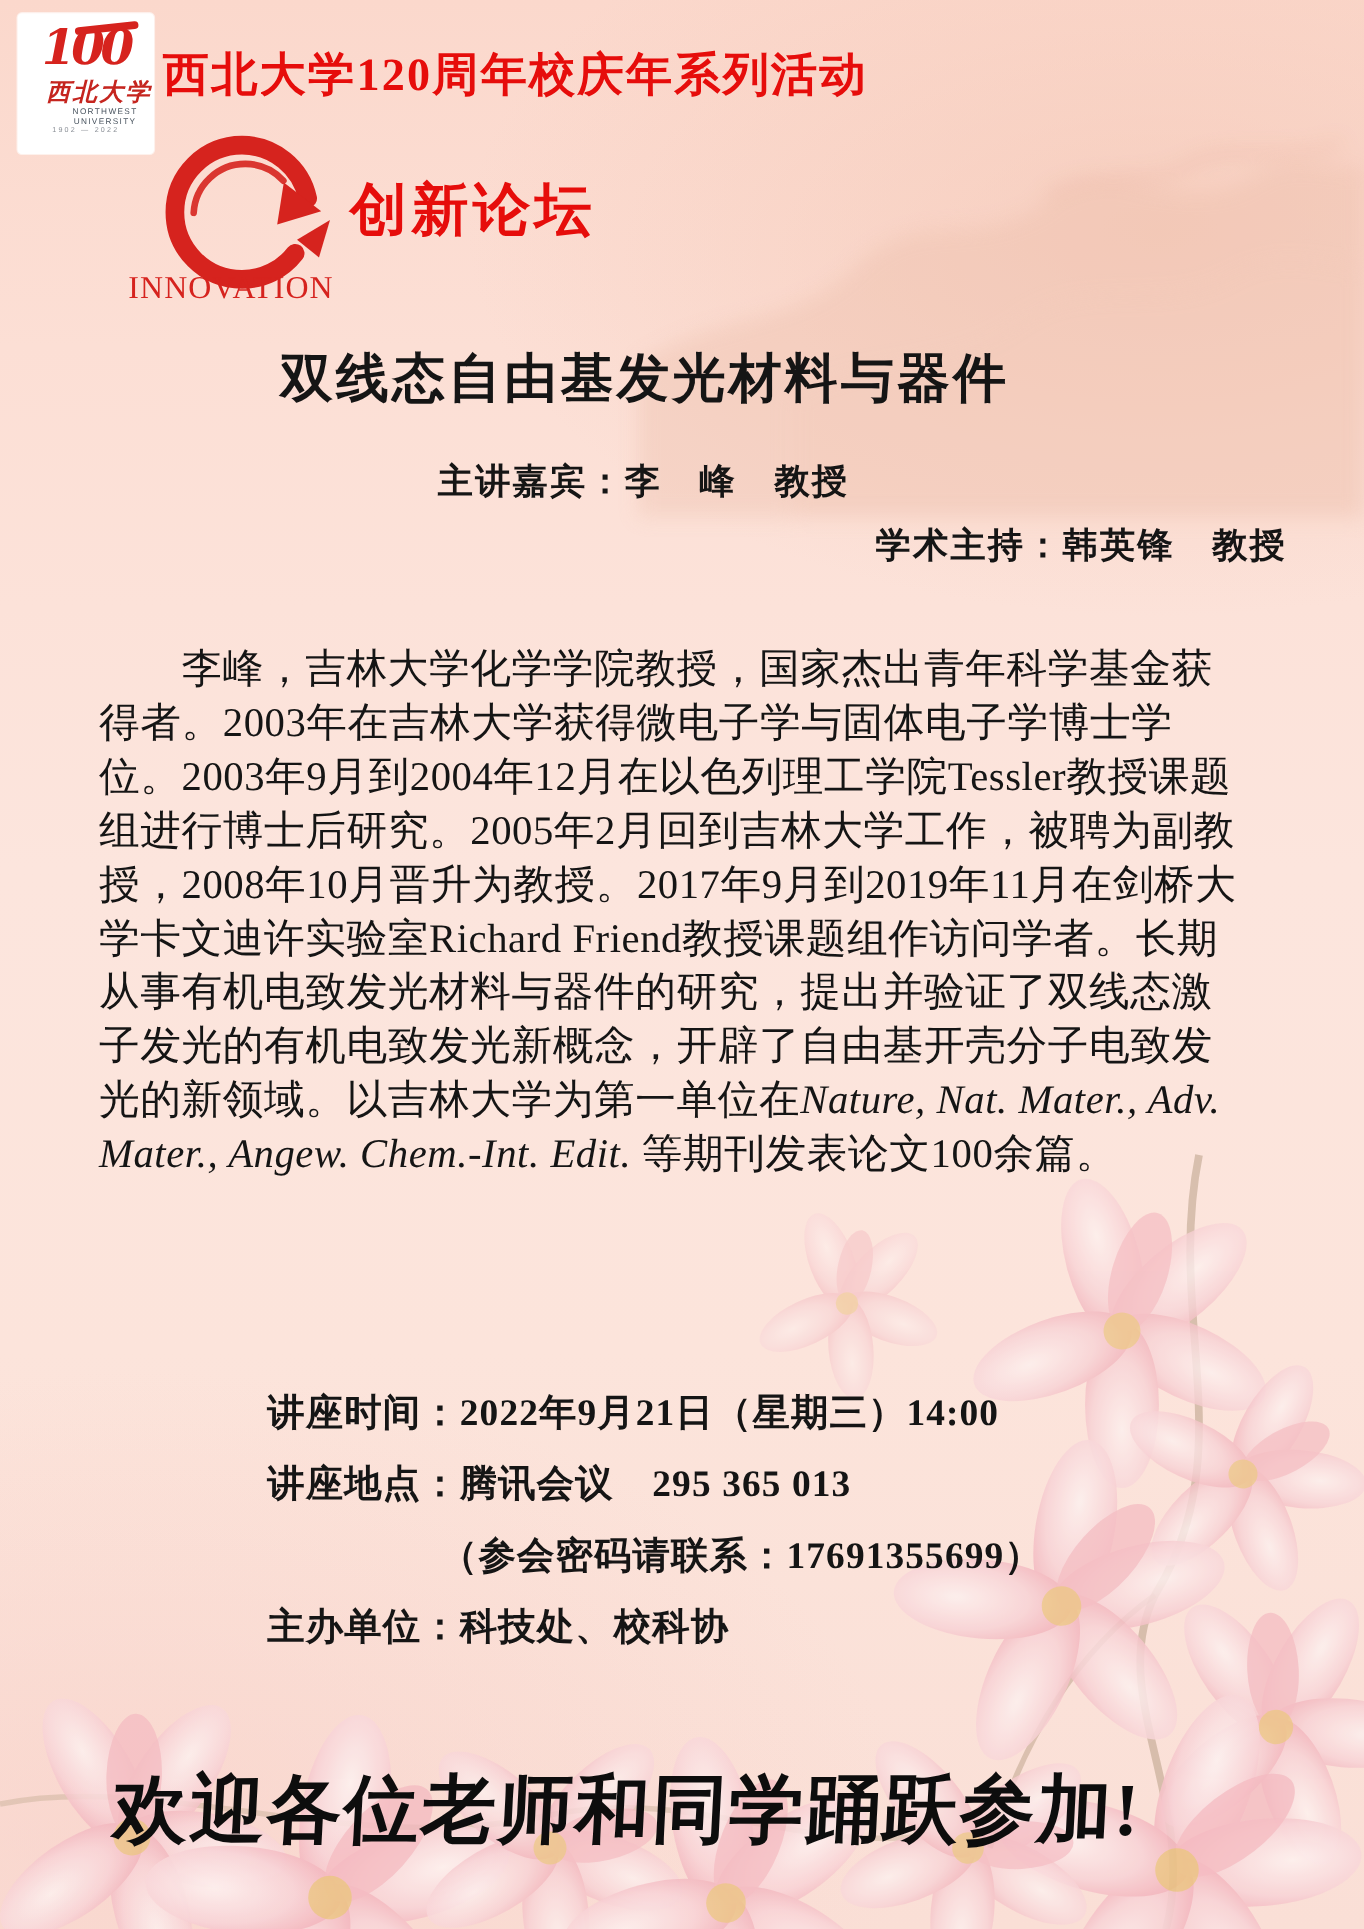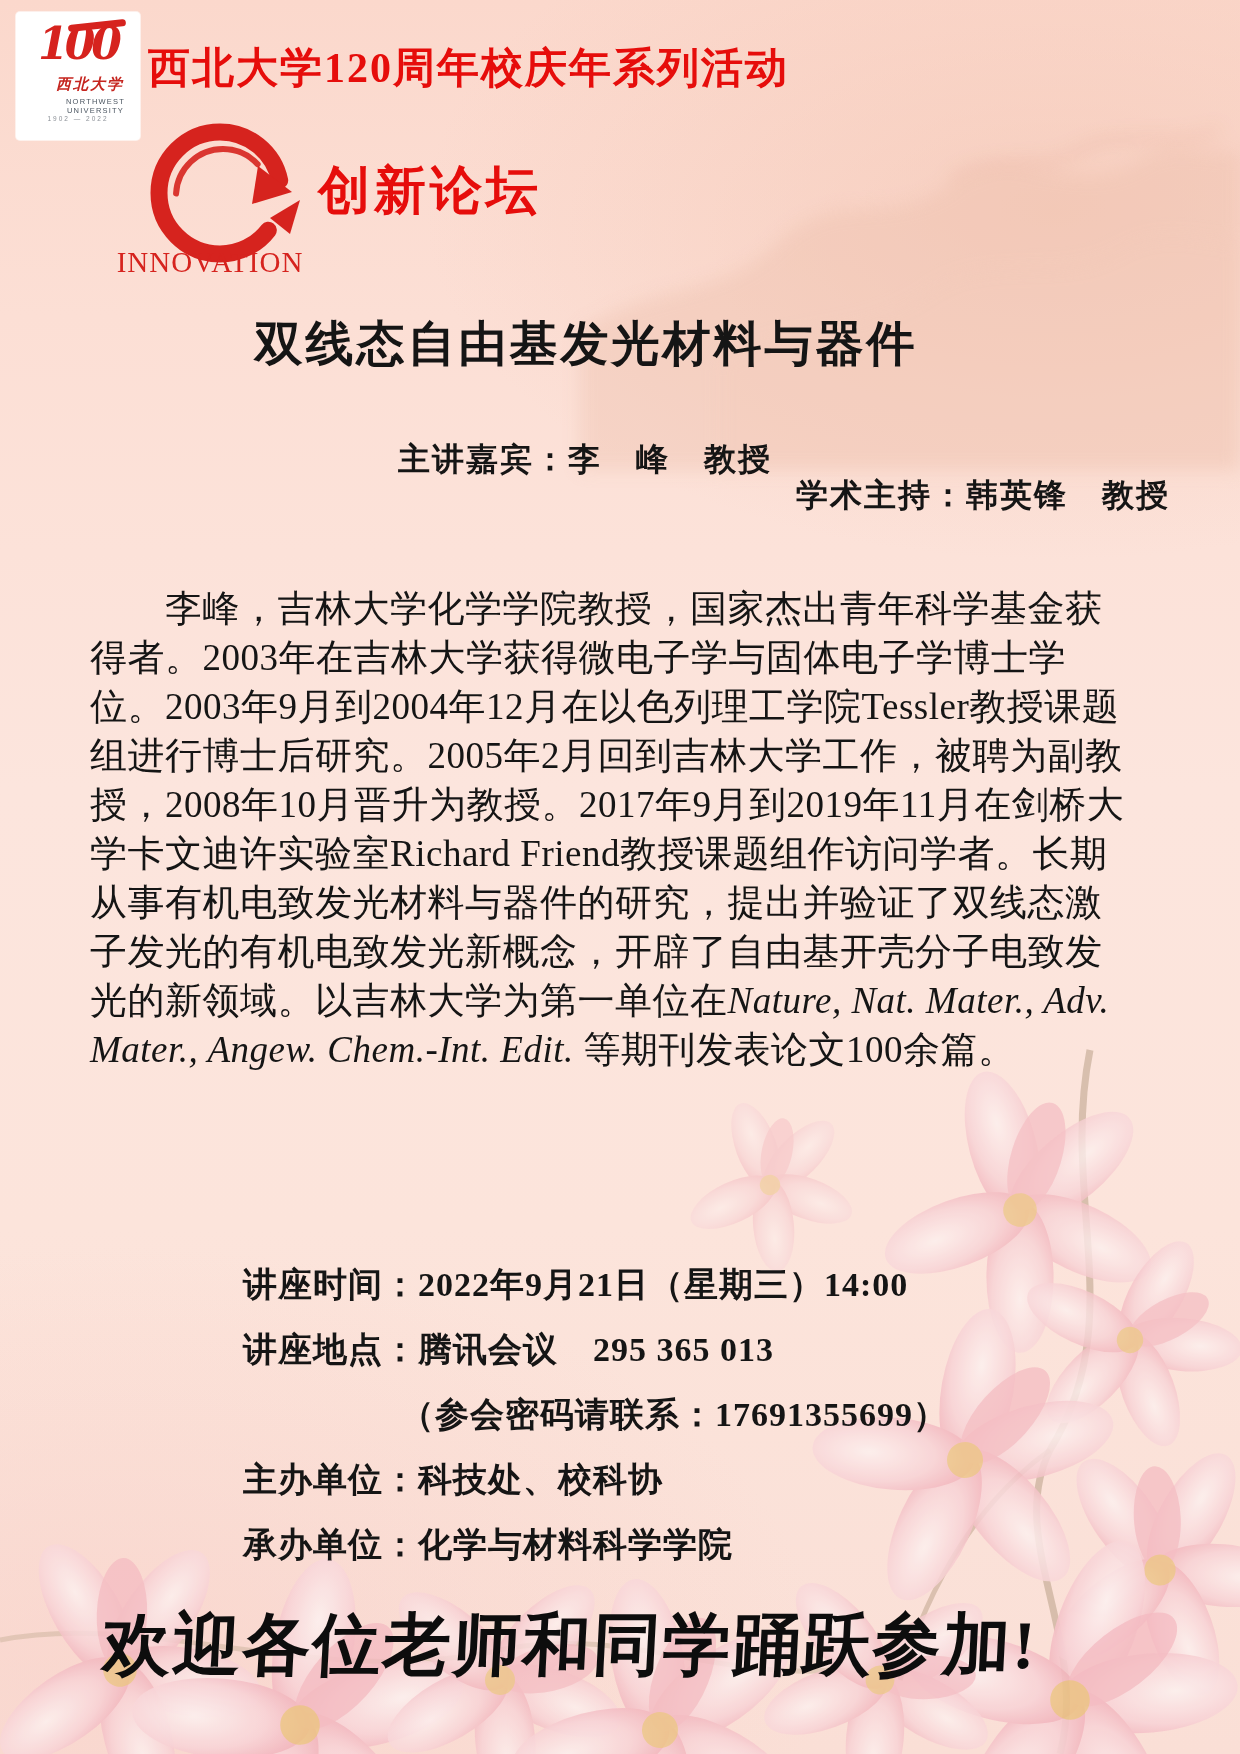--- a/index.html
+++ b/index.html
@@ -19,21 +19,21 @@
   .mountains { left:520px; top:0; filter:blur(9px); opacity:.8; }
   .flowers { left:0; top:980px; }
 
   
   .nwu-logo { left:16px; top:12px; width:124px; height:128px; background:#ffffff;
     border-radius:4px; text-align:center; box-shadow:0 0 0 1px rgba(255,255,255,0.6); }
   .nwu-100 { margin-top:2px; font-family:"DejaVu Serif",serif; font-style:italic; font-weight:bold;
     font-size:44px; line-height:60px; color:#d6231e; letter-spacing:-4px; }
   .nwu-bar { position:absolute; left:52px; top:10px; width:58px; height:7px; background:#d6231e;
     border-radius:4px; transform:rotate(-6deg); }
-  .nwu-cn { font-weight:bold; font-size:15px; line-height:20px; color:#c5251f; letter-spacing:2px;
+  .nwu-cn { font-weight:bold; font-size:22px; line-height:20px; color:#c5251f; letter-spacing:2px;
     font-style:italic;padding-left:24px; }
   .nwu-en { margin-top:3px; font-family:"Liberation Sans","DejaVu Sans",sans-serif;
     font-size:7.5px; letter-spacing:1.2px; color:#4a5560;margin-left:35px; }
   .nwu-years { font-family:"Liberation Sans","DejaVu Sans",sans-serif; font-size:6.5px;
     letter-spacing:2px; color:#8a8f96; }
 
   .series-title { left:148px; top:40px; font-size:42px; font-weight:bold; color:#e60d0b;
     letter-spacing:2px; white-space:nowrap; }
 
   .innovation-logo { left:140px; top:108px; width:210px; height:170px; }
@@ -41,21 +41,21 @@
     color:#d6231e; letter-spacing:1px; white-space:nowrap; }
 
   .forum-name { left:318px; top:156px; font-size:52px; font-weight:bold; color:#e60d0b;
     font-family:"Liberation Sans","DejaVu Sans",sans-serif; letter-spacing:4px; white-space:nowrap; }
   .forum-session { left:718px; top:196px; font-size:47px; font-weight:bold; color:#e60d0b;
     font-family:"Liberation Sans","DejaVu Sans",sans-serif; letter-spacing:1px; white-space:nowrap; }
 
   .lecture-title { left:16px; top:312px; width:1140px; text-align:center; font-size:48px;
     font-weight:bold; letter-spacing:3px; white-space:nowrap; }
 
-  .speaker-line { left:0; top:438px; width:1170px; text-align:center; font-size:32px;
+  .speaker-line { left:0; top:416px; width:1170px; text-align:center; font-size:32px;
     font-weight:bold; letter-spacing:2px; white-space:nowrap; }
   .host-line  { left:0; top:474px; width:1170px; text-align:right; font-size:32px;
     font-weight:bold; letter-spacing:2px; white-space:nowrap; }
 
   .bio { left:90px; top:584px; width:1064px; }
   .bio-line { font-size:37px; line-height:49px; height:49px; letter-spacing:0.5px;
     white-space:nowrap; }
   .it { font-style:italic; }
 
   .details { left:243px; top:1252px; }
@@ -147,18 +147,17 @@
       <div class="bio-line"><span>子发光的有机电致发光新概念，开辟了自由基开壳分子电致发</span></div>
       <div class="bio-line"><span>光的新领域。以吉林大学为第一单位在</span><span class="it">Nature, Nat. Mater., Adv.</span></div>
       <div class="bio-line"><span class="it">Mater., Angew. Chem.-Int. Edit.</span><span> 等期刊发表论文100余篇。</span></div>
     </div>
 
   <div class="abs details" id="details">
       <div class="detail-line">讲座时间：2022年9月21日（星期三）14:00</div>
       <div class="detail-line">讲座地点：腾讯会议　295 365 013</div>
       <div class="detail-line indent">（参会密码请联系：17691355699）</div>
       <div class="detail-line">主办单位：科技处、校科协</div>
-      <div class="detail-line">承办单位：化学与材料科学学院</div>
     </div>
 
   <div class="abs welcome">欢迎各位老师和同学踊跃参加!</div>
 
 </div>
 
 </body></html>

